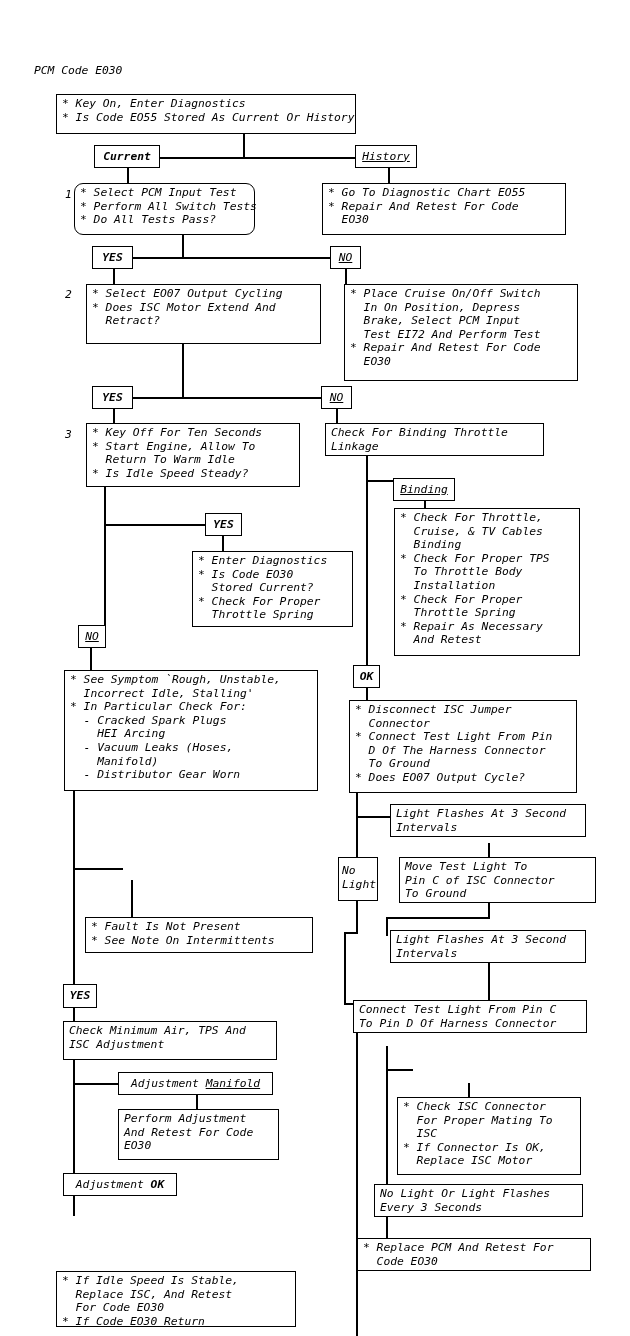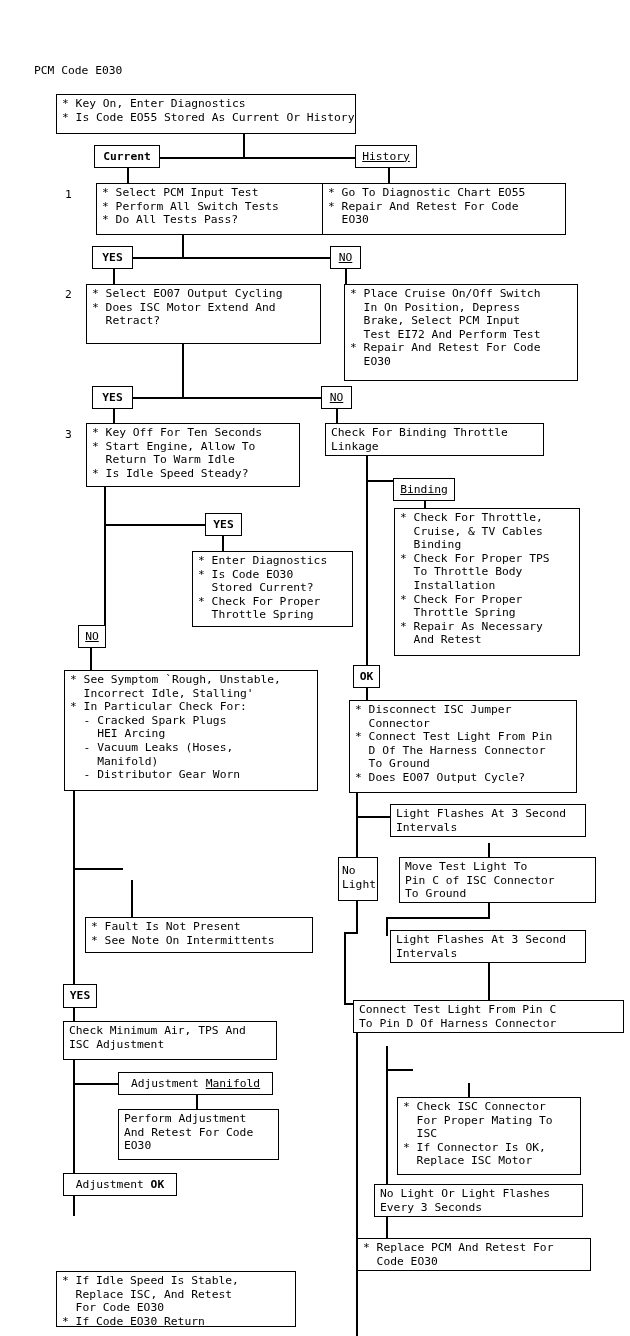--- a/index.html
+++ b/index.html
@@ -6,20 +6,21 @@
   body{
     font-family:"DejaVu Sans Mono","Liberation Mono",monospace;
     color:#000000;
   }
   #chart{
     position:relative;
     width:630px;
     height:1336px;
     overflow:hidden;
     background:#ffffff;
+    font-style:italic;
   }
   .box{
     position:absolute;
     box-sizing:border-box;
     border:1.6px solid #000;
     background:#fff;
     font-size:11.3px;
     line-height:13.6px;
     white-space:pre;
     padding:2px 4px 2px 5px;
@@ -141,21 +142,21 @@
   <div class="ln" style="left:386px;top:1217px;width:1.6px;height:23px;"></div>
 
   <div class="box" style="left:56px;top:94px;width:300px;height:40px;">* Key On, Enter Diagnostics
 * Is Code EO55 Stored As Current Or History</div>
 
   <div class="lbl b" style="left:94px;top:145px;width:66px;height:23px;">Current</div>
 
   <div class="lbl u" style="left:355px;top:145px;width:62px;height:23px;">History</div>
 
   <div class="stepnum" style="left:65px;top:188px;">1</div>
-  <div class="box" style="left:96px;top:183px;width:236px;height:52px;">* Select PCM Input Test
+  <div class="box" style="left:74px;top:183px;width:181px;height:52px;border-radius:9px;">* Select PCM Input Test
 * Perform All Switch Tests
 * Do All Tests Pass?</div>
 
   <div class="box" style="left:322px;top:183px;width:244px;height:52px;">* Go To Diagnostic Chart EO55
 * Repair And Retest For Code
   EO30</div>
 
   <div class="lbl b" style="left:92px;top:246px;width:41px;height:23px;">YES</div>
   <div class="lbl u" style="left:330px;top:246px;width:31px;height:23px;">NO</div>
 
@@ -230,21 +231,21 @@
   <div class="lbl" style="left:338px;top:857px;width:40px;height:44px;line-height:14px;display:block;padding-top:6px;"><span>No
 Light</span></div>
 
   <div class="box" style="left:399px;top:857px;width:197px;height:46px;">Move Test Light To
 Pin C of ISC Connector
 To Ground</div>
 
   <div class="box" style="left:390px;top:930px;width:196px;height:33px;">Light Flashes At 3 Second
 Intervals</div>
 
-  <div class="box" style="left:353px;top:1000px;width:271px;height:33px;">Connect Test Light From Pin C
+  <div class="box" style="left:353px;top:1000px;width:234px;height:33px;">Connect Test Light From Pin C
 To Pin D Of Harness Connector</div>
 
 
   <div class="box" style="left:397px;top:1097px;width:184px;height:78px;">* Check ISC Connector
   For Proper Mating To
   ISC
 * If Connector Is OK,
   Replace ISC Motor</div>
 
   <div class="box" style="left:374px;top:1184px;width:209px;height:33px;">No Light Or Light Flashes

